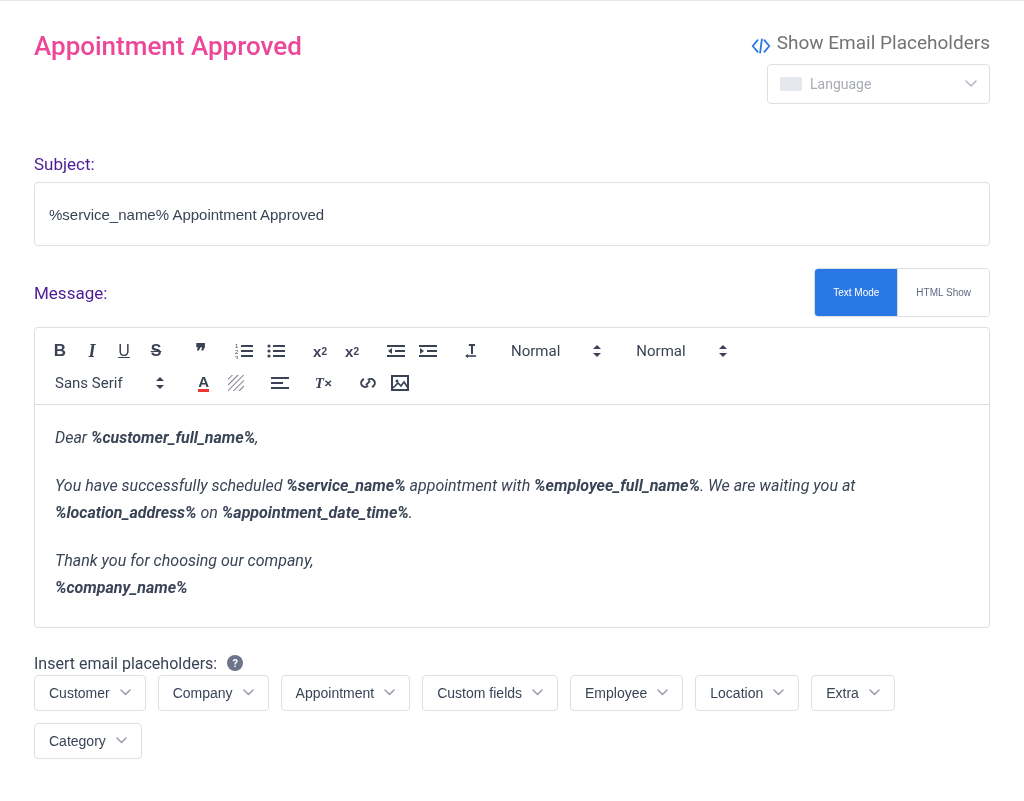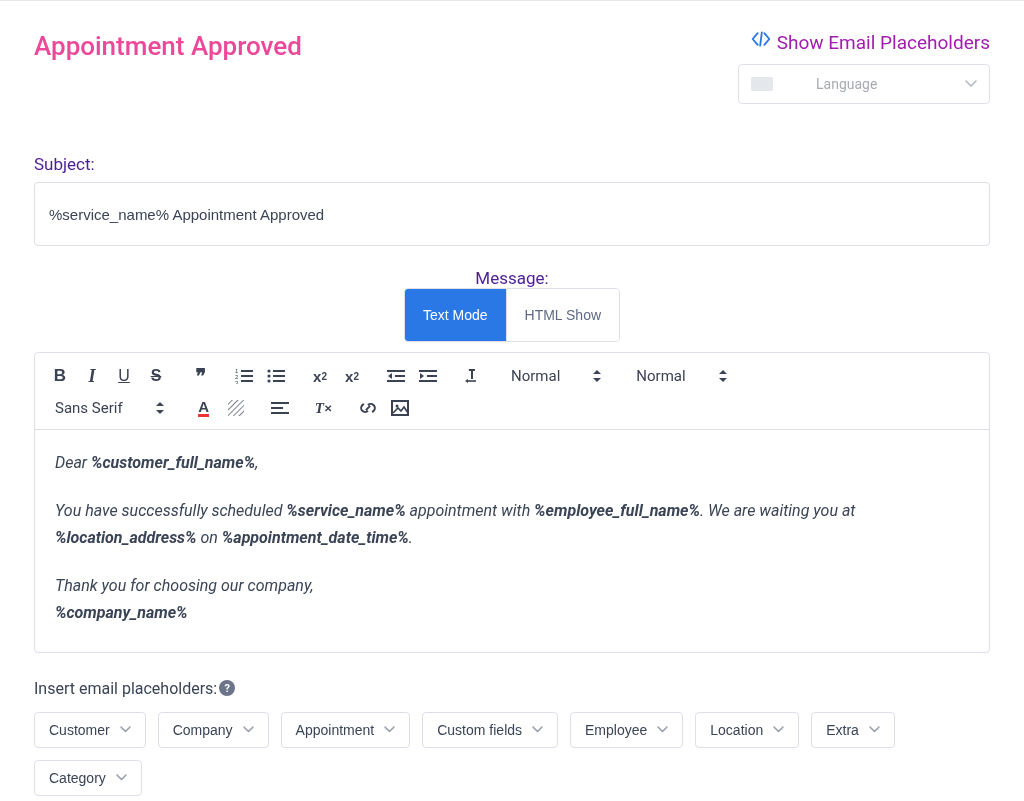--- a/index.html
+++ b/index.html
@@ -26,42 +26,41 @@
     font-weight: 500;
     color: #ec4899;
   }
   .right-header {
     display: flex;
     flex-direction: column;
     align-items: flex-end;
     gap: 10px;
   }
   .show-placeholders {
-    color: #a21caf;
+    color: #737373;
     font-size: 19px;
     font-weight: 400;
     display: inline-flex;
-    align-items: flex-start;
+    align-items: flex-end;
     gap: 6px;
     cursor: pointer;
   }
   .show-placeholders svg { flex-shrink: 0; }
   .lang-select {
-    width: 252px;
+    width: 223px;
     height: 40px;
     border: 1px solid #dcdfe6;
     border-radius: 4px;
     display: flex;
     align-items: center;
     padding: 0 12px;
     color: #a8abb3;
     font-size: 14px;
     position: relative;
     cursor: pointer;
-    gap: 35px;
   }
   .lang-flag {
     width: 22px; height: 14px; background: #e4e7eb; border-radius: 2px; margin-right: 8px;
   }
   .lang-chevron {
     position: absolute; right: 12px; top: 50%; transform: translateY(-50%);
   }
   .field-label {
     font-size: 17px;
     color: #4c1d95;
@@ -76,31 +75,30 @@
     font-size: 15px;
     color: #3a4456;
     outline: none;
   }
   .subject-block { margin-bottom: 22px; }
   .message-header {
     display: flex;
     justify-content: space-between;
     align-items: center;
     margin-bottom: 10px;
-    flex-direction: column;
   }
   .mode-toggle {
     display: inline-flex;
     border: 1px solid #dcdfe6;
     border-radius: 4px;
     overflow: hidden;
   }
   .mode-btn {
     padding: 18px 18px;
-    font-size: 14px;
+    font-size: 10px;
     background: #fff;
     color: #5e6a82;
     border: none;
     cursor: pointer;
   }
   .mode-btn.active {
     background: #2a77e6;
     color: #fff;
   }
   .mode-btn + .mode-btn { border-left: 1px solid #dcdfe6; }
@@ -153,24 +151,24 @@
     font-size: 16px;
     line-height: 1.65;
     color: #3a4456;
   }
   .editor-body p { margin: 0; font-style: italic; }
   .editor-body .spacer { height: 22px; }
   .editor-body b { font-weight: 700; }
   .insert-label {
     display: flex;
     align-items: center;
-    gap: 2px;
+    gap: 10px;
     font-size: 16px;
     color: #3a4456;
-    margin-bottom: 14px;
+    margin-bottom: 2px;
   }
   .help-icon {
     width: 16px; height: 16px; border-radius: 50%;
     background: #6b7488; color: #fff; font-size: 11px; font-weight: 700;
     display: inline-flex; align-items: center; justify-content: center;
   }
   .placeholder-rows { display: flex; flex-wrap: wrap; gap: 12px; }
   .ph-btn {
     border: 1px solid #dcdfe6;
     background: #fff;

